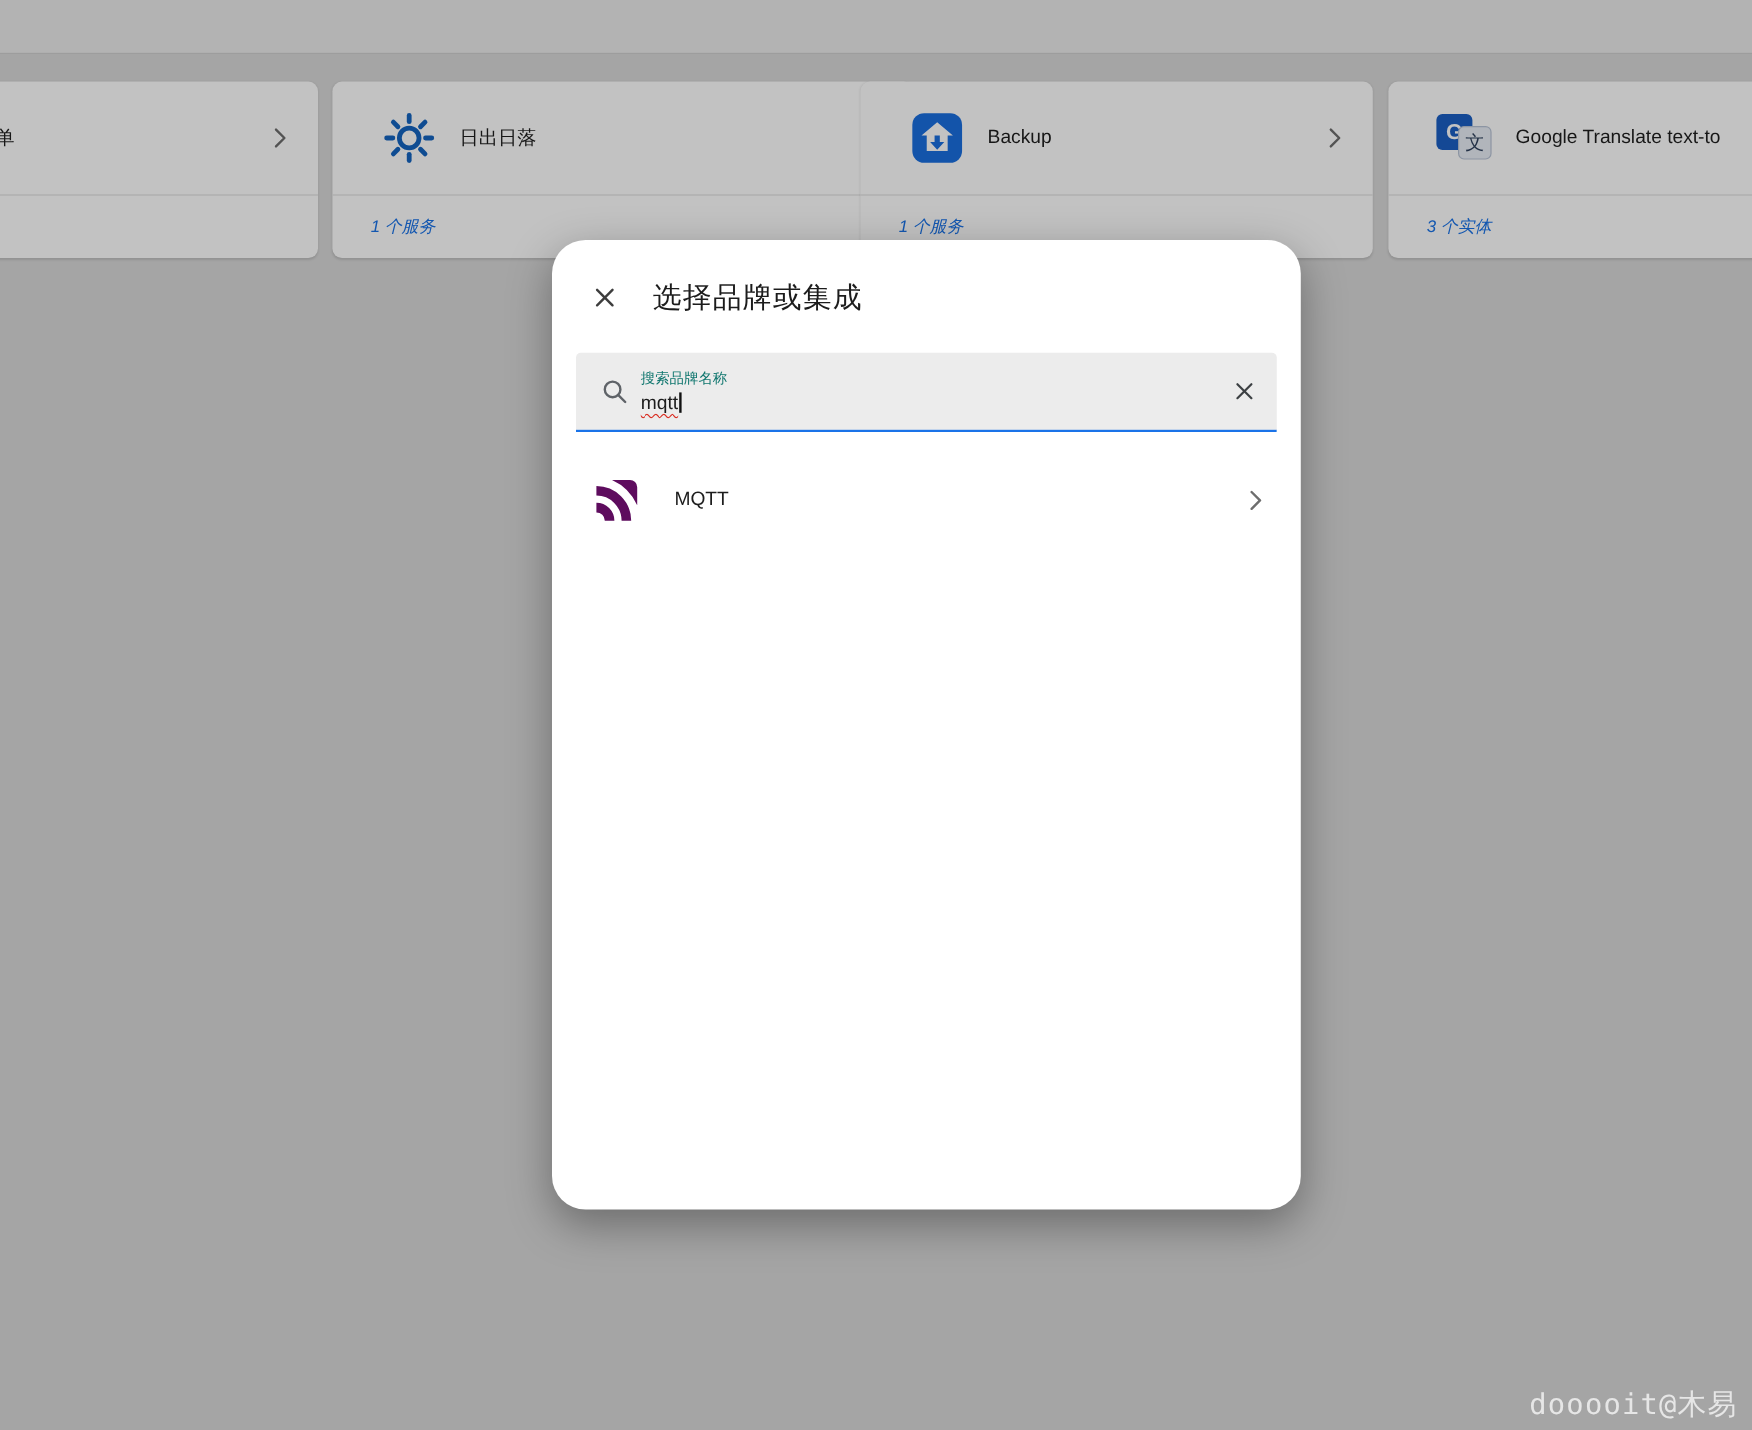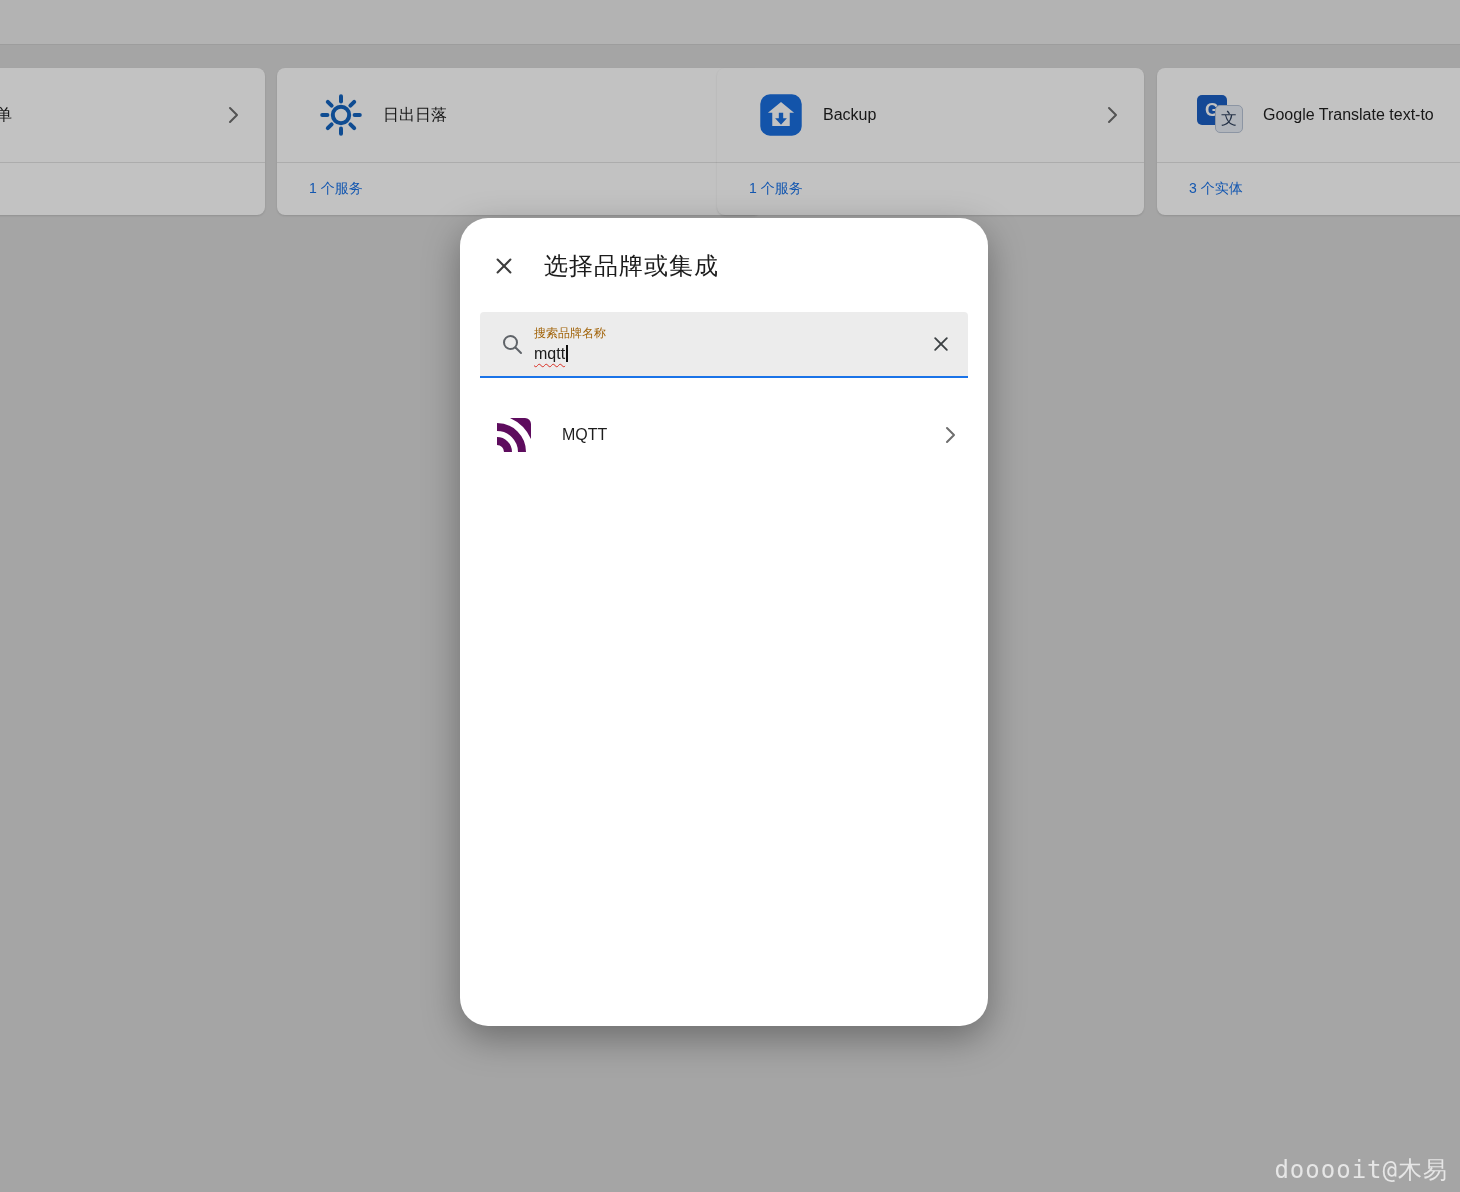--- a/index.html
+++ b/index.html
@@ -24,21 +24,21 @@
     background:#ffffff; border-radius:8px;
     display:flex; flex-direction:column;
     box-shadow:0 1px 2px rgba(0,0,0,.12);
   }
   .card-top { flex:1; display:flex; align-items:center; padding:0 20px 0 40px; gap:18px; }
   .card-top.no-icon { padding-left:168px; }
   .card-name { font-size:16px; color:#1f1f1f; white-space:nowrap; }
   .card-chevron { margin-left:auto; display:flex; }
   .card-divider { border-top:1px solid #e2e2e2; margin:0; }
   .card-footer { height:52px; display:flex; align-items:center; padding-left:32px; }
-  .card-link { font-size:14px; color:#1a73e8; text-decoration:none; cursor:pointer; }
+  .card-link { font-size:14px; color:#1a73e8; text-decoration:none; cursor:pointer;font-style:italic; }
 
   .icon-48 { width:48px; height:48px; flex:0 0 48px; position:relative; }
 
   
   .gt-left {
     position:absolute; left:0; top:4px; width:30px; height:30px;
     background:#1b5fc4; border-radius:5px; color:#fff;
     display:flex; align-items:center; justify-content:center;
     font-size:18px; font-weight:bold;
   }
@@ -49,41 +49,41 @@
     font-size:16px;
   }
 
   
   .backdrop {
     position:absolute; inset:0; background:rgba(0,0,0,0.24); z-index:10;
   }
 
   
   .dialog {
-    position:absolute; left:460px; top:218px; width:528px; height:808px;
+    position:absolute; left:460px; top:200px; width:624px; height:808px;
     background:#ffffff; border-radius:28px; z-index:20;
     box-shadow:0 12px 36px rgba(0,0,0,.35);
     display:flex; flex-direction:column;
   }
   .dialog-header {
     display:flex; align-items:center; gap:26px;
     padding:32px 28px 18px 30px;
   }
   .dialog-title { font-size:24px; color:#1c1c1c; letter-spacing:1px; }
   .close-btn { width:28px; height:28px; display:flex; align-items:center; justify-content:center; cursor:pointer; }
 
   .search-field {
     margin:12px 20px 0 20px; height:66px;
     background:#ececec; border-radius:4px 4px 0 0;
     border-bottom:2px solid #1a73e8;
     display:flex; align-items:center; padding:0 14px 0 14px; cursor:text;
   }
   .search-icon { display:flex; margin:0 10px 0 6px; }
   .search-texts { flex:1; display:flex; flex-direction:column; justify-content:center; gap:3px; }
-  .search-label { font-size:12px; color:#a16207; }
+  .search-label { font-size:12px; color:#0f766e; }
   .search-value {
     font-size:16px; color:#1b1b1b; line-height:18px;
     text-decoration:underline wavy #d93025 1px;
     text-underline-offset:4px;
     align-self:flex-start;
   }
   .caret { display:inline-block; width:2px; height:17px; background:#111; vertical-align:-3px; margin-left:1px; }
   .clear-btn { width:26px; height:26px; display:flex; align-items:center; justify-content:center; cursor:pointer; }
 
   .result-row {

